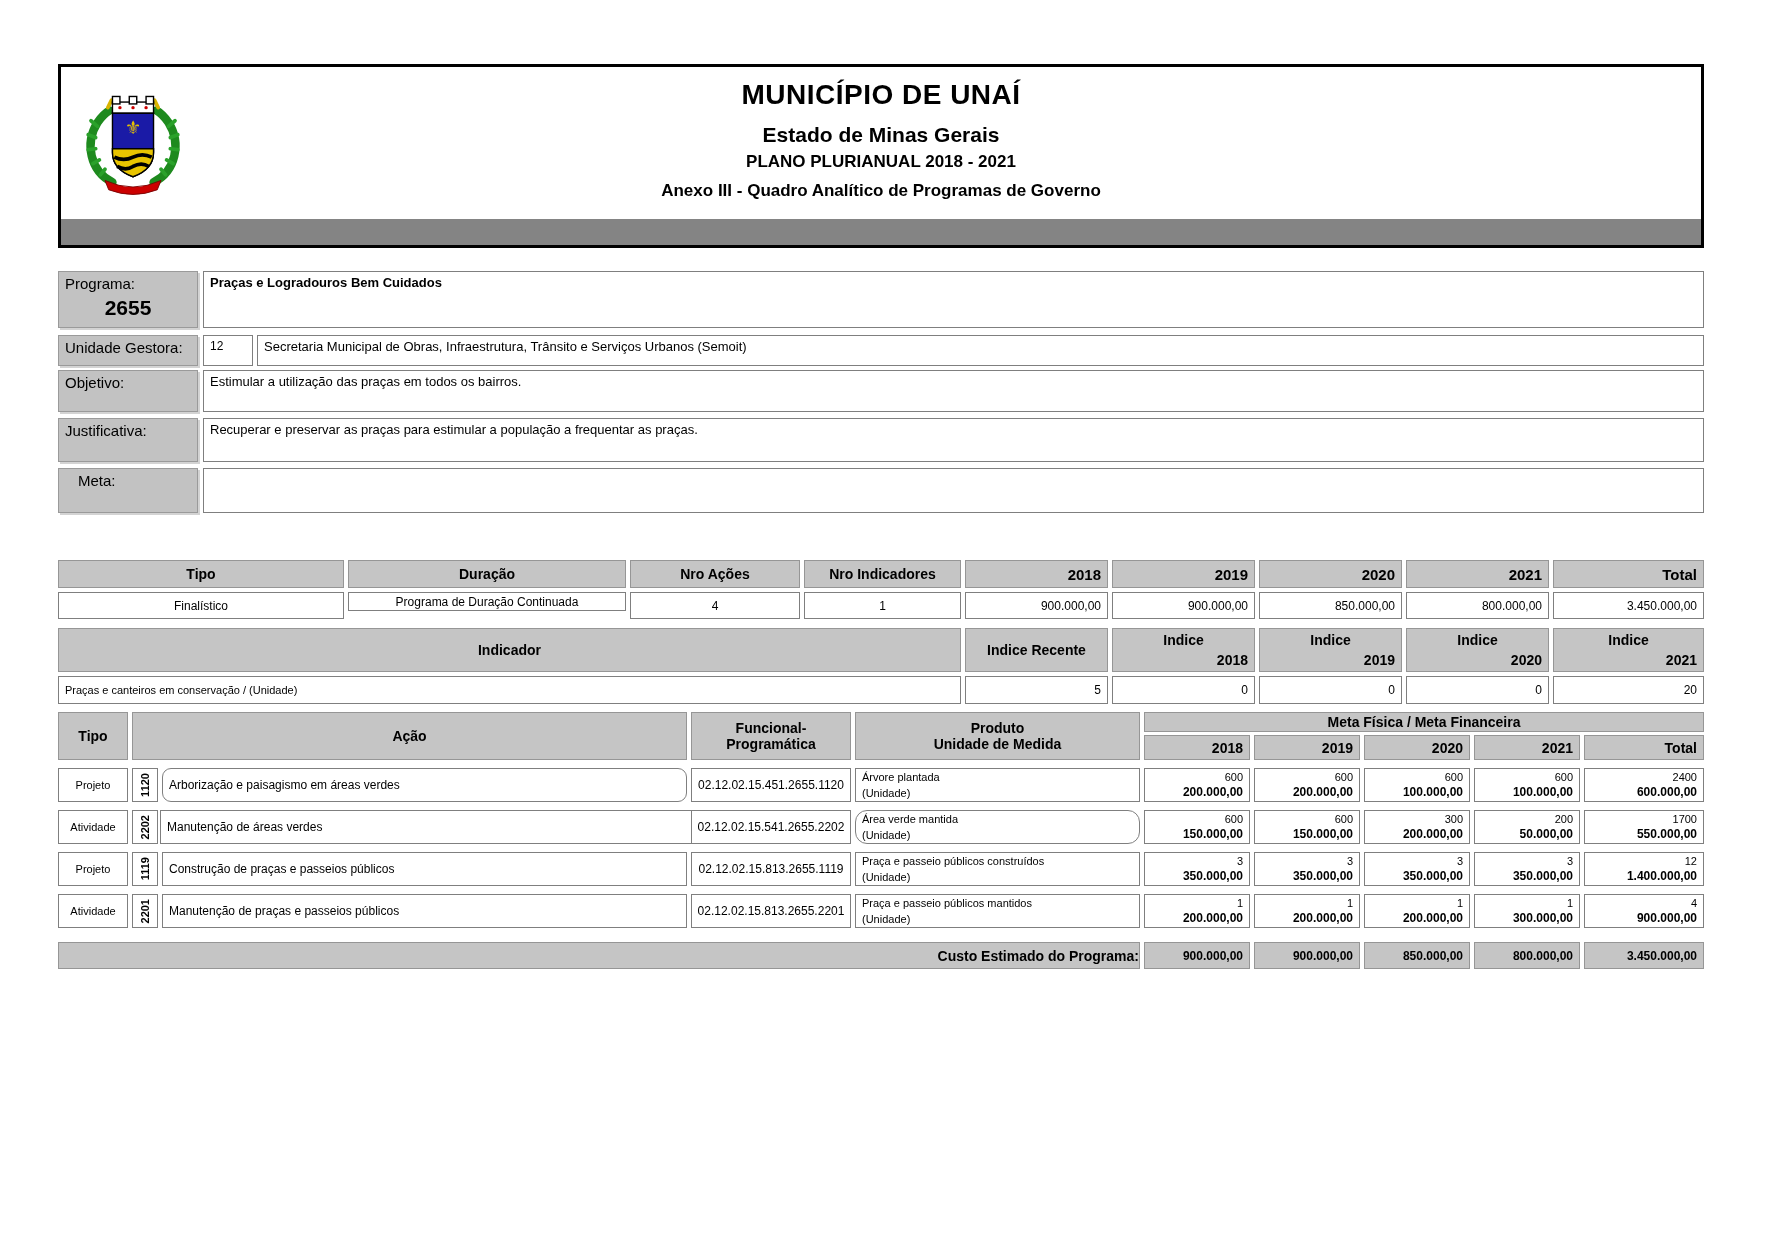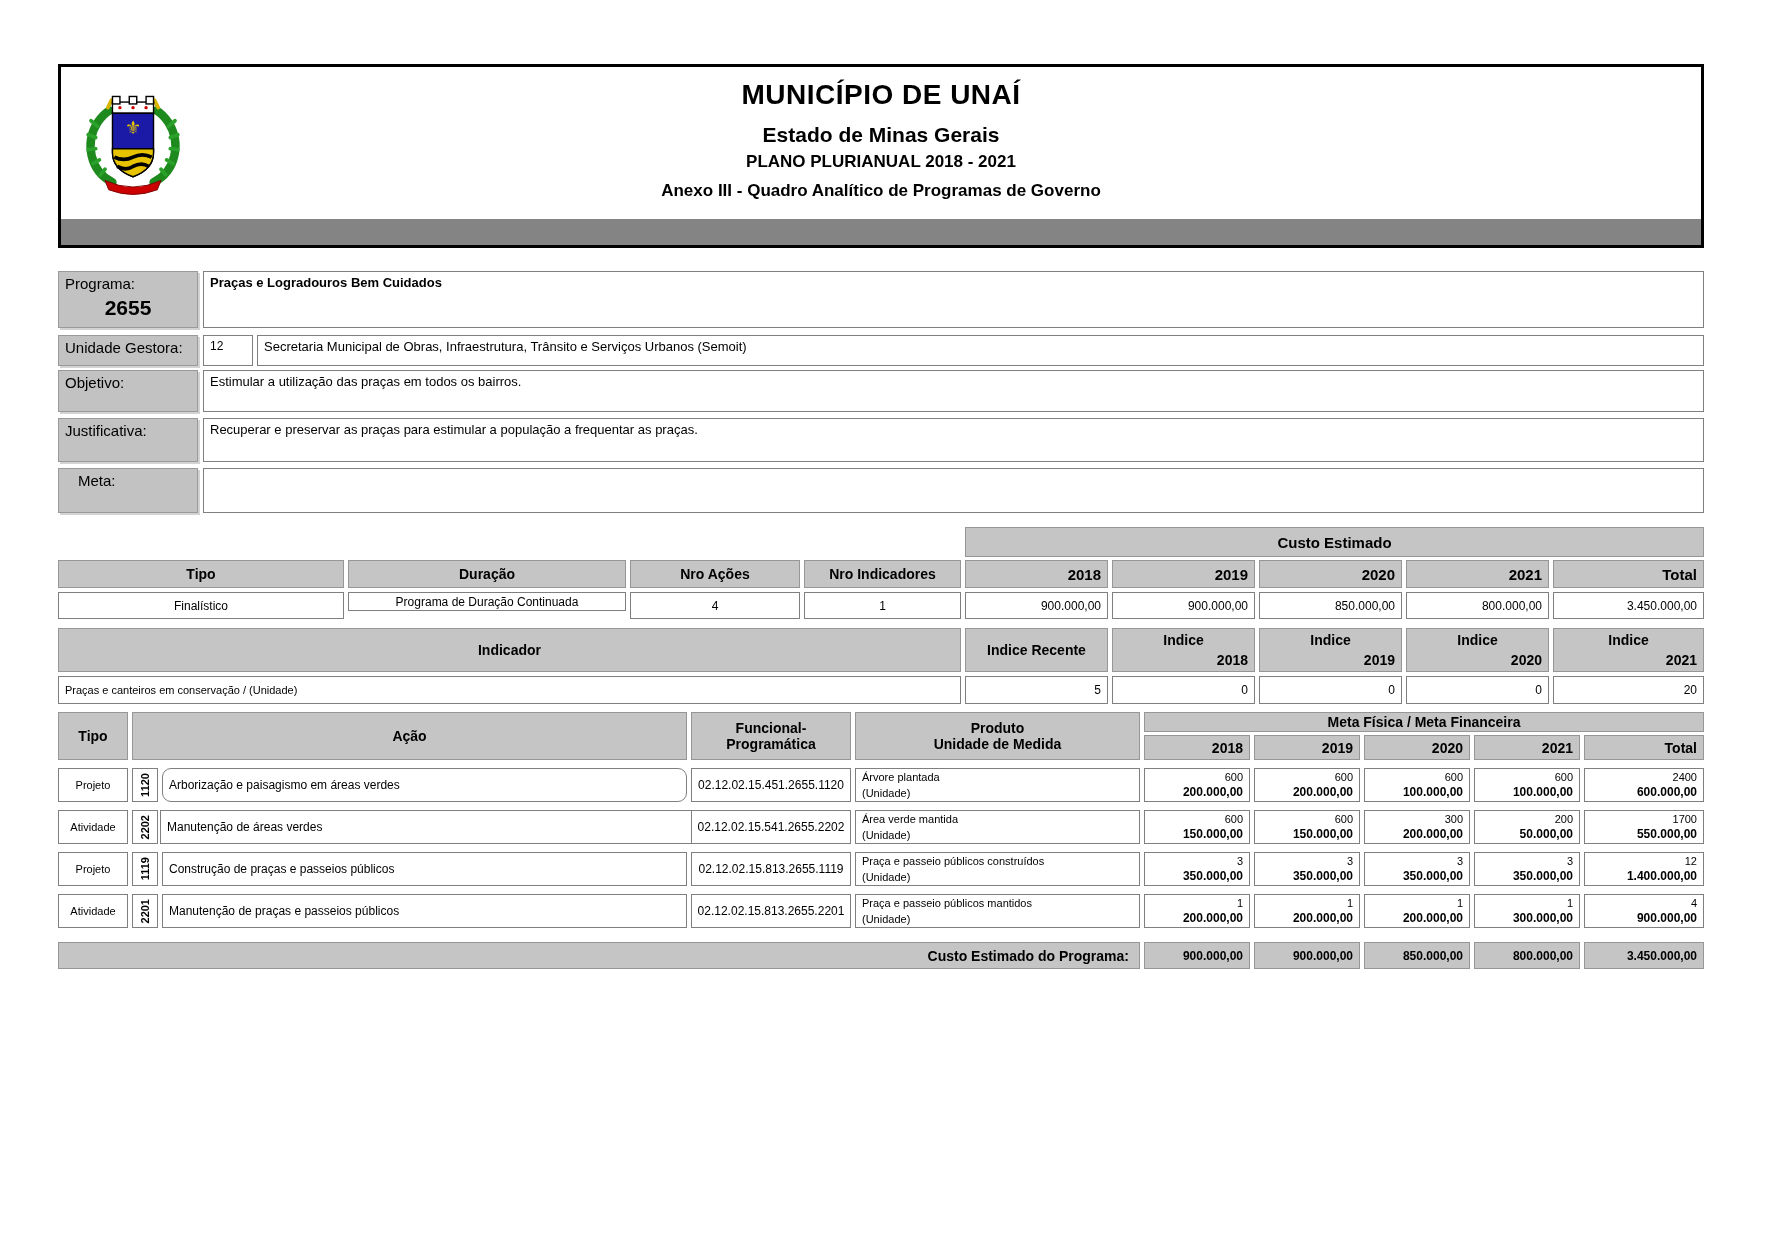--- a/index.html
+++ b/index.html
@@ -105,23 +105,20 @@
     <div class="tl fs13">Recuperar e preservar as praças para estimular a população a frequentar as praças.</div>
   </div>
 
   <div class="cell lbl" style="left:58px;top:468px;width:140px;height:45px;padding-left:13px;">
     <div class="tl fs15">Meta:</div>
   </div>
   <div class="cell" style="left:203px;top:468px;width:1501px;height:45px;">
     <div class="tl fs13"></div>
   </div>
 
-  <div class="cell gray vc hc b fs15" style="left:965px;top:527px;width:739px;height:30px;">
-    <span>Custo Estimado</span>
-  </div>
 
   <div class="cell gray vc hc b fs14" style="left:58px;top:560px;width:286px;height:28px;">
       <span>Tipo</span>
     </div>
   <div class="cell gray vc hc b fs14" style="left:348px;top:560px;width:278px;height:28px;">
       <span>Duração</span>
     </div>
   <div class="cell gray vc hc b fs14" style="left:630px;top:560px;width:170px;height:28px;">
       <span>Nro Ações</span>
     </div>
@@ -289,21 +286,21 @@
     </div>
   <div class="cell vcode" style="left:132px;top:810px;width:26px;height:34px;">
       <span>2202</span>
     </div>
   <div class="cell vc fs12 pad" style="left:160px;top:810px;width:576px;height:34px;">
       <span>Manutenção de áreas verdes</span>
     </div>
   <div class="cell vc hc fs12" style="left:691px;top:810px;width:160px;height:34px;justify-content:center;">
       <span>02.12.02.15.541.2655.2202</span>
     </div>
-  <div class="cell two fs11" style="left:855px;top:810px;width:285px;height:34px;">
+  <div class="cell two fs11" style="left:855px;top:810px;width:285px;height:34px;border-radius:12px;">
     <span class="l1">Área verde mantida</span>
     <span class="l2">(Unidade)</span>
   </div>
   <div class="cell two fs11" style="left:1144px;top:810px;width:106px;height:34px;">
       <span class="l1 r">600</span>
       <span class="l2 r b fs12">150.000,00</span>
     </div>
   <div class="cell two fs11" style="left:1254px;top:810px;width:106px;height:34px;">
       <span class="l1 r">600</span>
       <span class="l2 r b fs12">150.000,00</span>
@@ -388,21 +385,21 @@
     </div>
   <div class="cell two fs11" style="left:1474px;top:894px;width:106px;height:34px;">
       <span class="l1 r">1</span>
       <span class="l2 r b fs12">300.000,00</span>
     </div>
   <div class="cell two fs11" style="left:1584px;top:894px;width:120px;height:34px;">
       <span class="l1 r">4</span>
       <span class="l2 r b fs12">900.000,00</span>
     </div>
 
-  <div class="cell gray vc hr b fs14" style="left:58px;top:942px;width:1082px;height:27px;padding-right:10px;">
+  <div class="cell gray vc hr b fs14" style="left:58px;top:942px;width:1082px;height:27px;">
       <span>Custo Estimado do Programa:</span>
     </div>
   <div class="cell gray vc hr b fs12 pad" style="left:1144px;top:942px;width:106px;height:27px;">
       <span>900.000,00</span>
     </div>
   <div class="cell gray vc hr b fs12 pad" style="left:1254px;top:942px;width:106px;height:27px;">
       <span>900.000,00</span>
     </div>
   <div class="cell gray vc hr b fs12 pad" style="left:1364px;top:942px;width:106px;height:27px;">
       <span>850.000,00</span>

